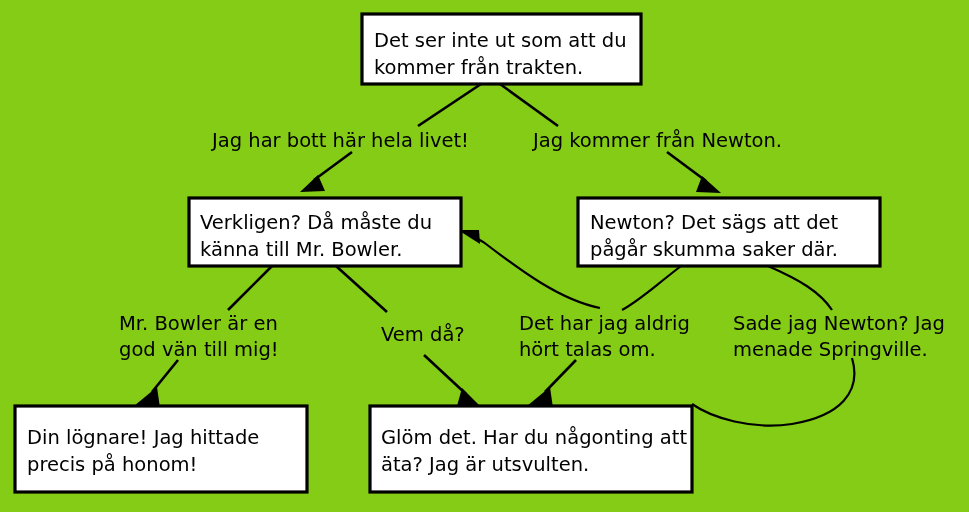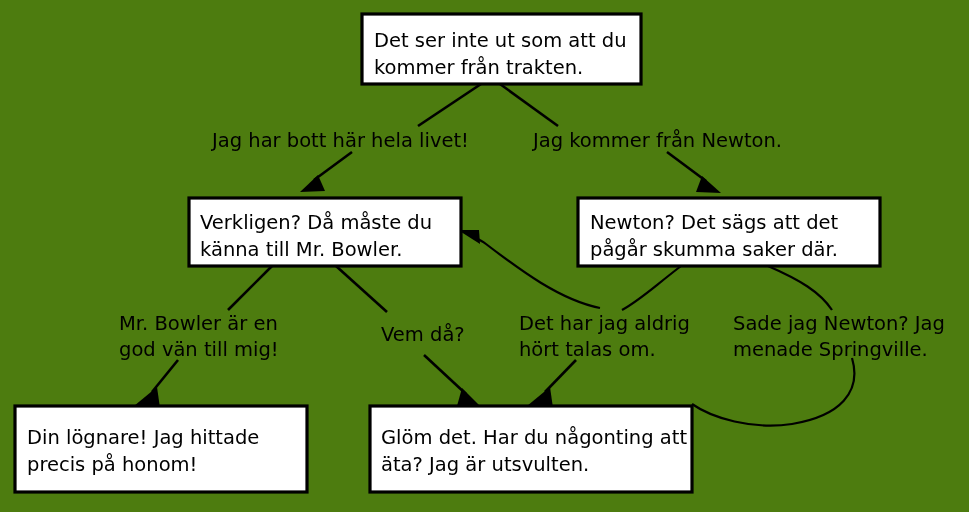--- a/index.html
+++ b/index.html
@@ -10,21 +10,21 @@
   body {
     width: 969px;
     height: 512px;
     font-family: "DejaVu Sans", sans-serif;
     overflow: hidden;
   }
   #diagram-root {
     position: relative;
     width: 969px;
     height: 512px;
-    background: #4d7c0f;
+    background: #84cc16;
     text-align: center;
   }
   svg.canvas {
     position: absolute;
     top: 0;
     left: 0;
     width: 969px;
     height: 512px;
     display: block;
   }

